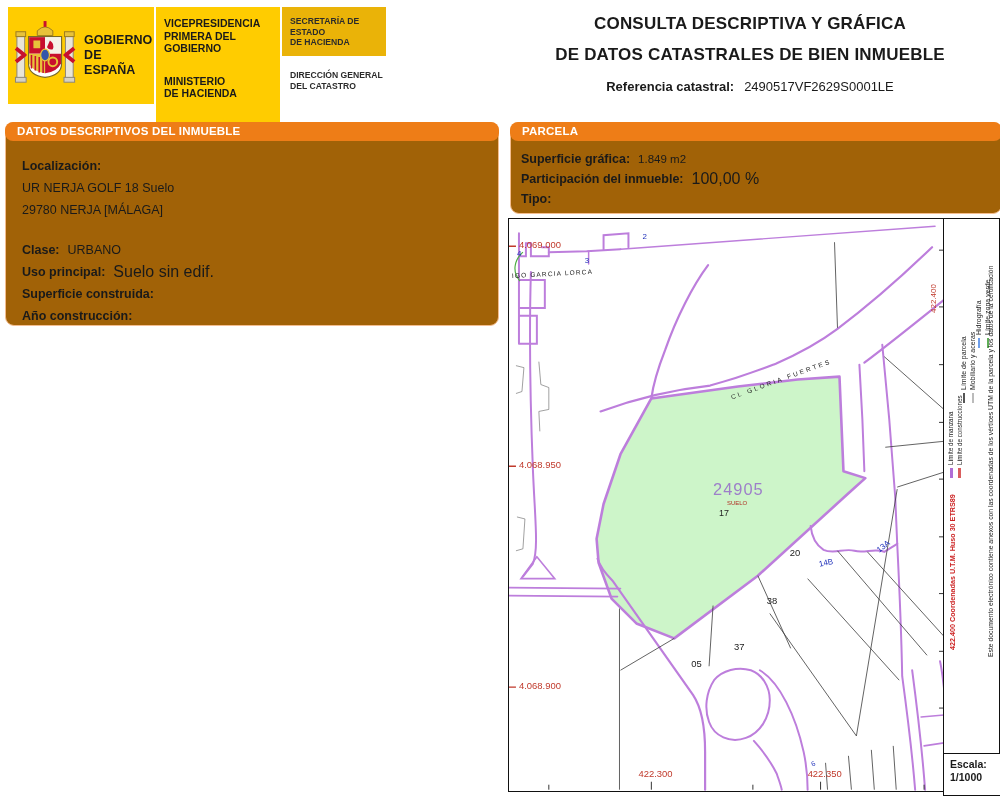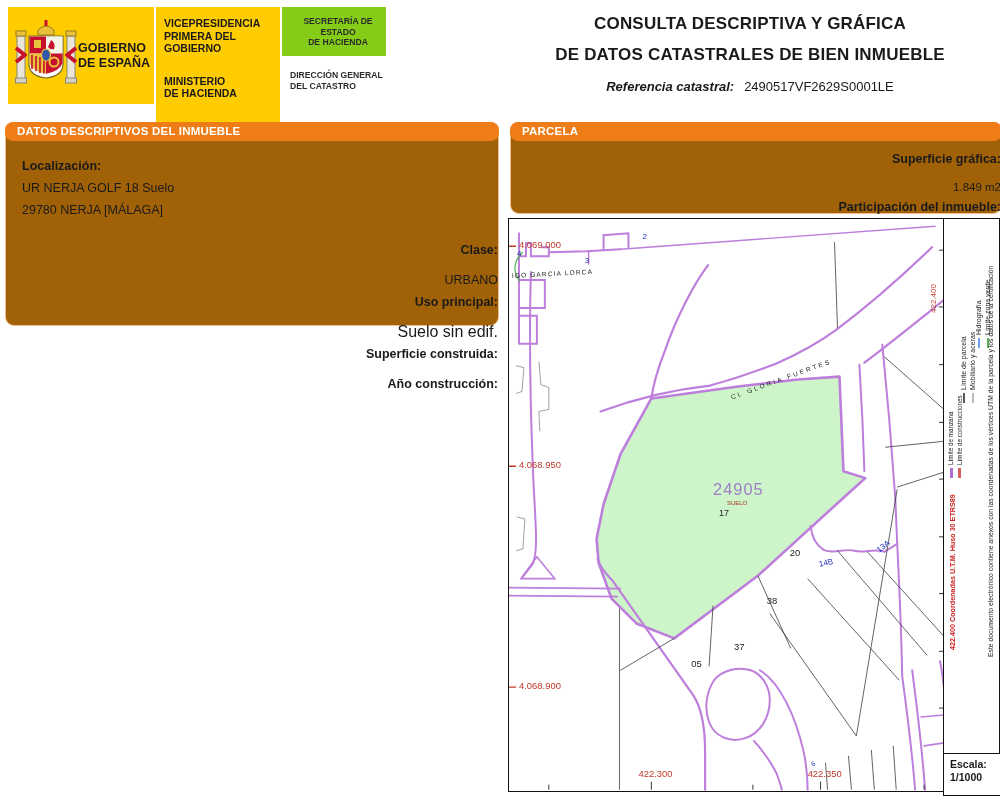--- a/index.html
+++ b/index.html
@@ -2,36 +2,36 @@
 <html><head>
 <meta charset="utf-8">
 <style>
   html,body{margin:0;padding:0;background:#fff;}
   .page{position:relative;width:1000px;height:800px;background:#fff;overflow:hidden;
         font-family:"Liberation Sans",sans-serif;color:#1a1a1a;}
   .abs{position:absolute;}
   .pre{white-space:pre-line;}
   
   .ylw{background:#FFCC00;}
-  .gry{background:#84cc16;text-align:center;}
+  .gry{background:#eab308;}
   .brand-main{font-weight:bold;font-size:12.5px;line-height:15px;}
   .brand-sub{font-weight:bold;font-size:10.5px;line-height:12.5px;}
   .brand-small{font-weight:600;font-size:8.6px;line-height:10.5px;color:#2b2b2b;}
   
   .title{font-weight:bold;font-size:17px;line-height:31px;text-align:center;letter-spacing:.2px;}
   .refrow{text-align:center;font-size:13px;margin-top:9px;}
-  .refrow b{margin-right:10px;font-style:italic;}
+  .refrow b{margin-right:10px;}
   
   .panel{border:1px solid #F4BD8F;border-radius:9px;background:#a16207;}
   .panel-h{height:19px;background:#EE7D17;border-radius:8px;color:#fff;font-weight:bold;
            font-size:11.5px;line-height:19px;padding-left:12px;letter-spacing:.2px;
            margin:-1px -1px 0 -1px;}
   .fld{font-size:12.5px;line-height:22px;}
   .fld b{font-weight:bold;}
-  .row{display:flex;gap:8px;align-items:flex-end;flex-direction:column;}
+  .row{display:flex;gap:8px;align-items:flex-end;}
   
   .mapbox{border:1.5px solid #111;background:#fff;}
   .sidebox{border:1.5px solid #111;background:#fff;}
   .rot{position:absolute;transform:rotate(-90deg);transform-origin:0 0;white-space:nowrap;
        color:#222;}
   .lg-line{line-height:8.5px;}
   .dash{display:inline-block;width:10px;height:2px;vertical-align:middle;margin-right:3px;background:#555;}
   .dash.thick{height:3px;}
   .coordnote{font-weight:bold;color:#CC2222;font-size:7.2px;}
   .certnote{font-size:6.8px;color:#222;}
@@ -63,21 +63,21 @@
       <rect x="15.6" y="18.6" width="16.4" height="17" fill="#C8102E"></rect>
       <rect x="32" y="18.6" width="16.4" height="17" fill="#F5F2E8"></rect>
       <path d="M32,35.6 h16.4 v10 q-4,8.5 -16.4,10.2 Z" fill="#C8102E"></path>
       <path d="M15.6,35.6 h16.4 v20.2 q-12.4,-1.7 -16.4,-10.2 Z" fill="#E8C23A"></path>
       <path d="M18,37 v14 M22,38 v15 M26,39 v16 M30,39.5 v16" stroke="#C8102E" stroke-width="1.6"></path>
       <rect x="20" y="22" width="7" height="8" fill="#E8C23A"></rect>
       <path d="M37,22 q5,3 3,9 q-4,1 -6,-2 Z" fill="#C8102E"></path>
       <circle cx="40" cy="44" r="4.5" fill="none" stroke="#E8C23A" stroke-width="2"></circle>
       <ellipse cx="32" cy="37" rx="4.5" ry="6" fill="#3355AA" stroke="#E8C23A" stroke-width="1.2"></ellipse>
     </svg>
-    <div class="brand-main pre" style="margin-left:0;">GOBIERNO
+    <div class="brand-main pre" style="margin-left:8px;">GOBIERNO
 DE ESPAÑA</div>
   </div>
 
   <div class="abs ylw" style="left:156px;top:7px;width:124px;height:120px;">
     <div class="brand-sub pre" style="margin:10px 0 0 8px;">VICEPRESIDENCIA
 PRIMERA DEL GOBIERNO</div>
     <div class="brand-sub pre" style="margin:20px 0 0 8px;">MINISTERIO
 DE HACIENDA</div>
   </div>
 

